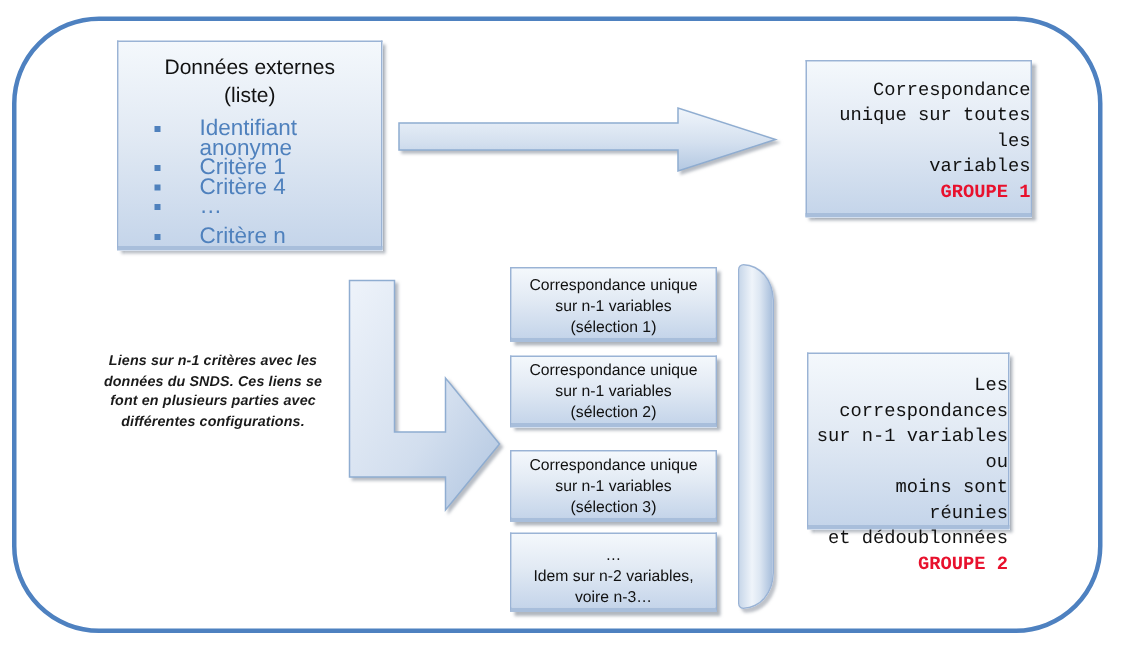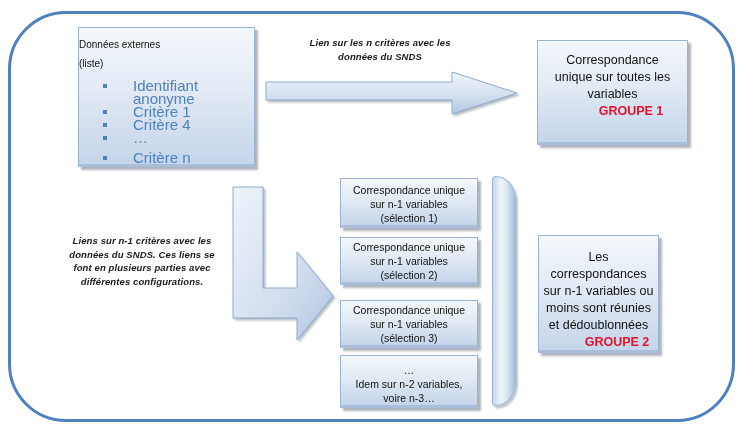--- a/index.html
+++ b/index.html
@@ -14,21 +14,21 @@
   .gbox{
     position:absolute;box-sizing:border-box;
     border:1px solid #9ab3d5;
     background:linear-gradient(180deg,#f4f8fc 0%,#e2eaf4 45%,#c5d5ea 100%);
     border-bottom:3px solid #a8bedb;
     box-shadow:2.5px 2.5px 2px rgba(110,120,135,0.55);
   }
   .pre{white-space:pre-line;}
   .donnees{left:78px;top:27px;width:177px;height:140px;}
   .donnees-title{
-    text-align:left;font-size:10px;line-height:19px;padding-top:7px;color:#111;
+    text-align:center;font-size:14px;line-height:19px;padding-top:7px;color:#111;
   }
   .donnees-list{margin:6px 0 0 22px;}
   .li{position:relative;padding-left:32px;font-size:15px;line-height:13px;color:#4f81bd;}
   .li .bullet{
     position:absolute;left:2px;top:5px;width:3.5px;height:3.5px;background:#4f81bd;display:block;
   }
   .li.gap{margin-top:7px;}
   .caption{
     position:absolute;font-style:italic;font-weight:600;font-size:9.5px;line-height:13.5px;
     text-align:center;color:#1a1a1a;letter-spacing:0.1px;
@@ -36,23 +36,23 @@
   .caption-top{left:290px;top:36px;width:180px;}
   .caption-left{left:56px;top:234px;width:172px;}
   svg.shape{position:absolute;left:0;top:0;overflow:visible;}
   .arrow-poly{stroke:#8fadd1;stroke-width:1;filter:drop-shadow(2.5px 2.5px 1px rgba(110,120,135,0.5));}
   .selbox{left:340px;width:138px;display:flex;align-items:flex-end;justify-content:center;}
   .selbox .box-text{font-size:10.5px;line-height:14px;text-align:center;color:#111;}
   .sel1{top:178px;height:50px;}
   .sel2{top:237px;height:48px;}
   .sel3{top:300px;height:48px;}
   .sel4{top:355px;height:53px;}
-  .groupbox{padding-top:11px;text-align:center;}
+  .groupbox{padding-top:11px;text-align:right;font-family:Liberation Mono, monospace;}
   .group1{left:537px;top:40px;width:151px;height:105px;}
-  .group2{left:538px;top:235px;width:121px;height:118px;padding-top:13px;}
+  .group2{left:538px;top:235px;width:135px;height:118px;padding-top:13px;}
   .groupbox .box-text{font-size:12.5px;line-height:17px;color:#111;}
   .group-label{font-size:12.5px;line-height:17px;font-weight:bold;color:#e8112d;margin-left:37px;}
   .bracket{
     position:absolute;left:492px;top:176px;width:24px;height:230px;
     border:1px solid #9ab3d5;box-sizing:border-box;
     border-radius:4px 22px 22px 4px / 4px 26px 26px 4px;
     background:linear-gradient(90deg,#c9d8ea 0%,#eff4fa 38%,#dce6f2 62%,#a6bddb 100%);
     box-shadow:2px 2.5px 2px rgba(110,120,135,0.45);
   }
 </style>
@@ -83,22 +83,20 @@
         <span class="bullet"></span>
         <span>…</span>
       </div>
       <div class="li gap">
         <span class="bullet"></span>
         <span>Critère n</span>
       </div>
     </div>
   </div>
 
-  <div class="caption caption-top pre">Lien sur les n critères  avec les
-données du SNDS</div>
 
   <svg class="shape" width="749" height="437">
     <defs>
       <linearGradient id="agrad" x1="0" y1="0" x2="0" y2="1">
         <stop offset="0" stop-color="#f0f5fb"></stop>
         <stop offset="0.55" stop-color="#d4e0ef"></stop>
         <stop offset="1" stop-color="#b3c8e2"></stop>
       </linearGradient>
     </defs>
     <polygon class="arrow-poly" fill="url(#agrad)" points="266,82 452,82 452,72 517,93 452,114 452,100 266,100"></polygon>

